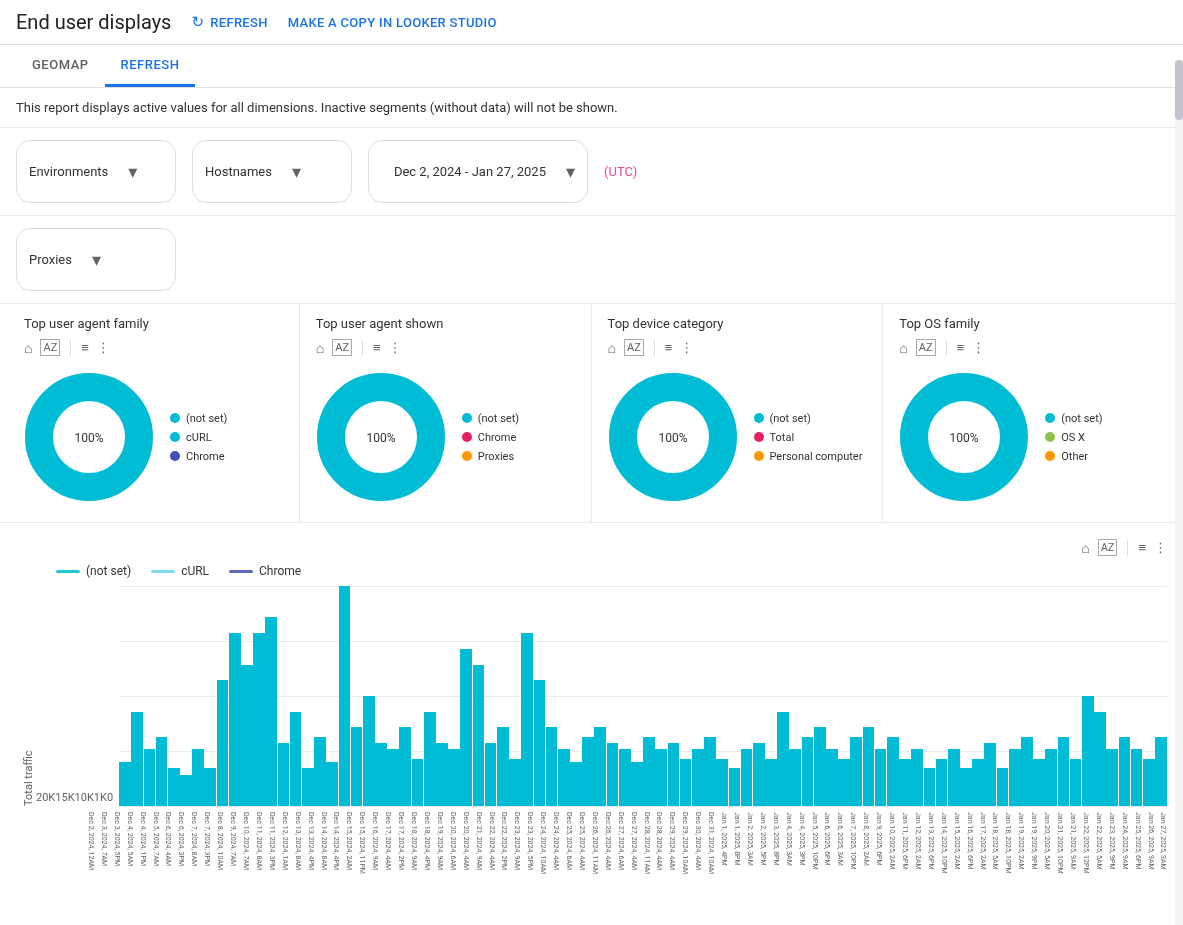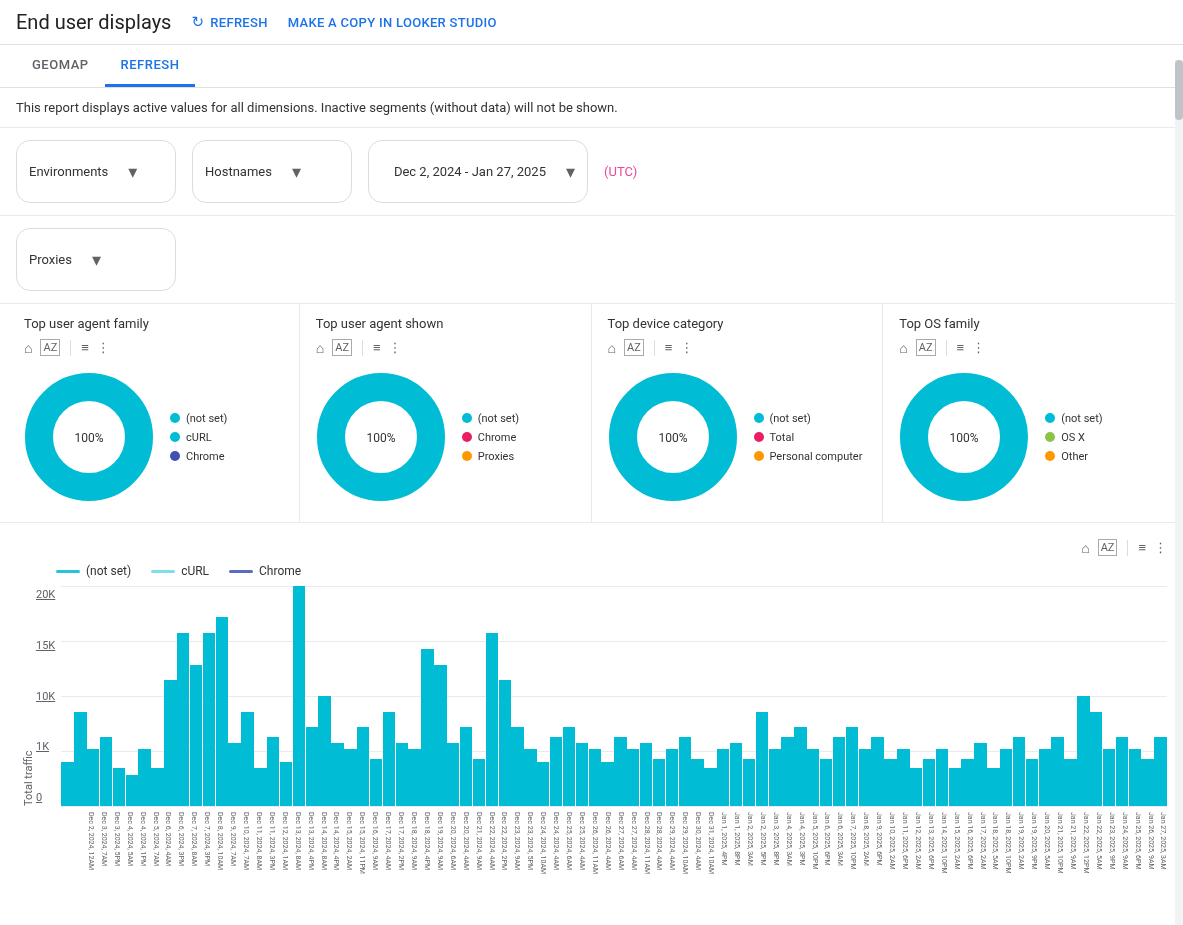--- a/index.html
+++ b/index.html
@@ -416,21 +416,21 @@
   </div>
 
   <div style="display:flex; position:relative;">
 
     <div style="writing-mode:vertical-rl; transform:rotate(180deg); font-size:11px; color:#5f6368; display:flex; align-items:center; width:20px; padding-right:4px;">
       <span>Total traffic</span>
     </div>
 
     <div style="display:flex; flex:1; position:relative;">
 
-      <div style="display:flex; flex-direction:column; justify-content:space-between; padding-right:6px; font-size:11px; color:#5f6368; height:220px; padding-top:2px; padding-bottom:2px;text-decoration:underline;">
+      <div style="display:flex; flex-direction:row; justify-content:space-between; align-items:flex-end; padding-right:6px; font-size:11px; color:#5f6368; height:220px; padding-top:2px; padding-bottom:2px;">
         <span>20K</span>
         <span>15K</span>
         <span>10K</span>
         <span>1K</span>
         <span>0</span>
       </div>
 
       <div style="flex:1; position:relative;">
         <div style="position:absolute; top:0; left:0; right:0; bottom:0;">
           <div style="position:absolute; left:0; right:0; top:0%; height:1px; background:#e8eaed;"></div>

